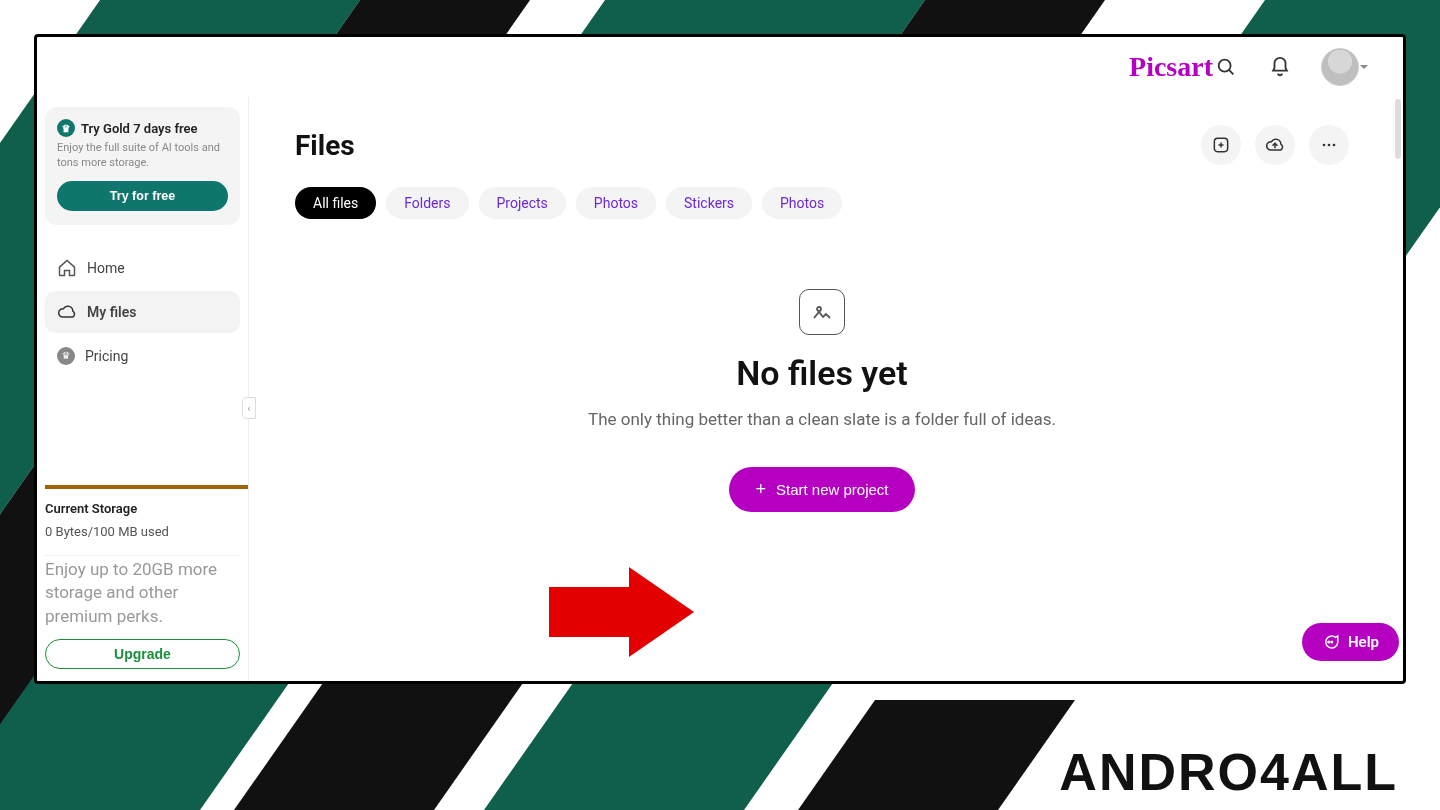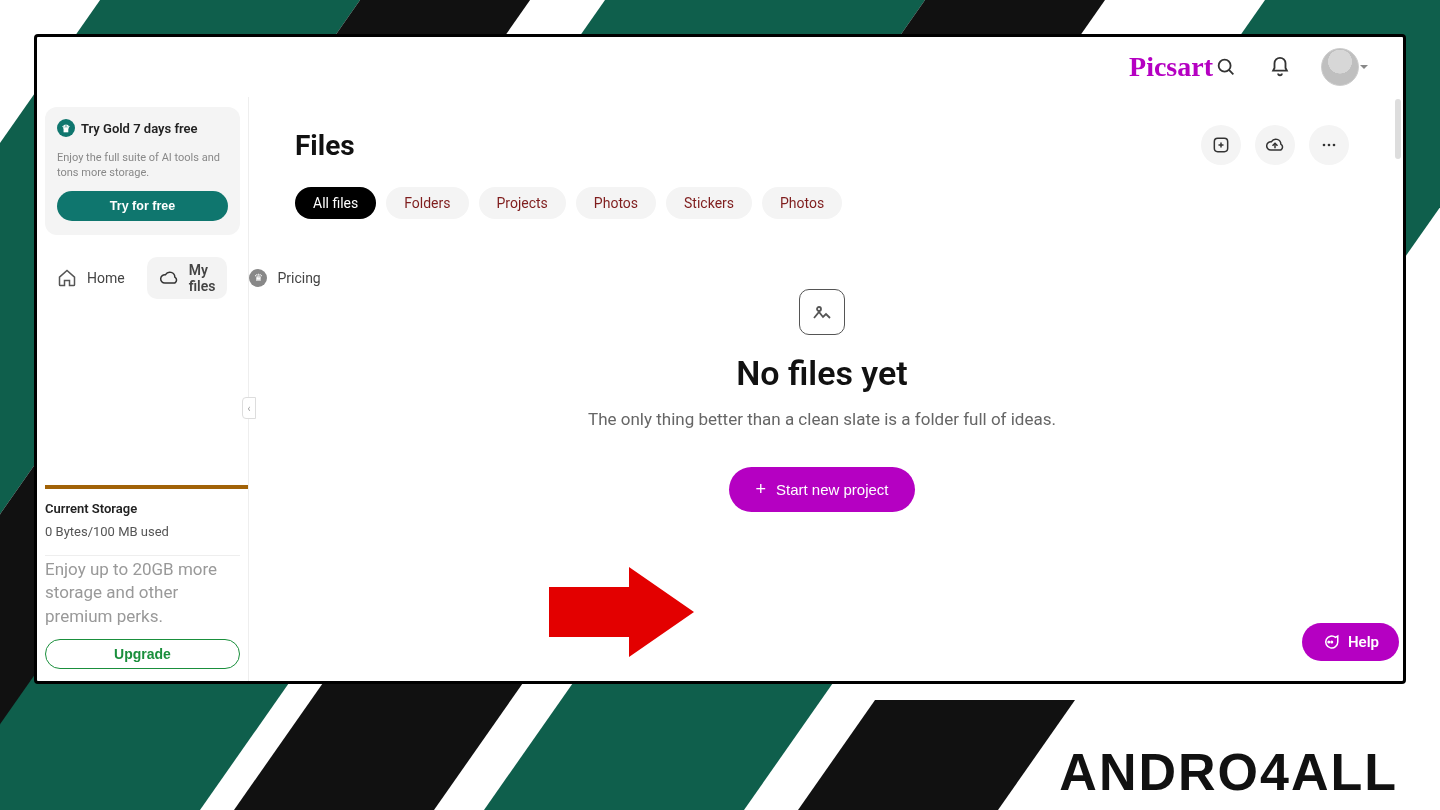--- a/index.html
+++ b/index.html
@@ -48,45 +48,45 @@
   .avatar { width:38px; height:38px; border-radius:50%; background: radial-gradient(circle at 50% 35%, #d7d7d7 0 40%, #bfbfbf 41% 100%); border:1px solid #ccc; position:relative;}
   .avatar::after{content:""; position:absolute; right:-10px; top:16px; border:4px solid transparent; border-top-color:#888;}
 
   .body { display:flex; position:absolute; top:60px; bottom:0; left:0; right:0; }
 
   
   .sidebar { width:212px; border-right:1px solid #eee; padding:10px 0 12px 8px; display:flex; flex-direction:column; position:relative;}
   .promo { background:#f4f4f4; border-radius:12px; padding:12px 12px 14px; margin:0 8px 8px 0;}
   .promo-head{display:flex; align-items:center; gap:6px; font-size:13px; font-weight:600; color:#222;}
   .crown-dot{width:18px;height:18px;border-radius:50%;background:#0f766e;display:inline-flex;align-items:center;justify-content:center;color:#fff;font-size:10px;}
-  .promo-sub{font-size:11px; color:#888; margin-top:14px; line-height:1.35;}
+  .promo-sub{font-size:11px; color:#888; margin-top:4px; line-height:1.35;}
   .try-btn{margin-top:10px;width:100%;height:30px;border:none;border-radius:16px;background:#0f766e;color:#fff;font-size:12.5px;font-weight:600;cursor:pointer;}
 
-  .nav { margin-top:14px; display:flex; flex-direction:row; gap:2px;justify-content:space-between;}
+  .nav { margin-top:14px; display:flex; flex-direction:column; gap:2px;justify-content:space-between;}
   .nav-item{display:flex;align-items:center;gap:10px;height:42px;padding:0 12px;border-radius:10px;font-size:14px;color:#444;cursor:pointer; margin-right:8px;}
   .nav-item.active{background:#f3f3f3;font-weight:600;}
   .nav-item svg{flex:0 0 auto;}
 
   .collapse-handle{position:absolute; right:-8px; top:300px; width:14px; height:22px; background:#fff; border:1px solid #ddd; border-radius:4px 0 0 4px; display:flex; align-items:center; justify-content:center; font-size:10px; color:#999; cursor:pointer;}
 
   .sidebar-bottom{margin-top:auto; padding-right:8px; border-top:4px solid #a16207; padding-top:12px;}
   .storage-title{font-size:13px; font-weight:600; color:#222; margin-bottom:8px;}
   .storage-val{font-size:13px; color:#555; margin-bottom:16px;}
   .storage-note{font-size:17px; color:#999; line-height:1.4; border-top:1px solid #eee; padding-top:2px; margin-bottom:10px;}
   .upgrade-btn{width:100%; height:30px; border-radius:16px; border:1px solid #1a8f3c; background:#fff; color:#1a8f3c; font-size:14px; font-weight:600; cursor:pointer;}
 
   
   .main { flex:1; padding:28px 54px 0 46px; position:relative; overflow:auto;}
   .main-head{display:flex; align-items:center; justify-content:space-between;}
   .page-title{font-size:28px; font-weight:700; color:#111;}
   .head-actions{display:flex; gap:14px;}
   .round-btn{width:40px;height:40px;border-radius:50%;background:#f4f4f4;display:flex;align-items:center;justify-content:center;cursor:pointer;}
 
   .tabs{display:flex; gap:10px; margin-top:22px;}
-  .tab{padding:8px 18px; border-radius:20px; background:#f4f4f4; font-size:14px; color:#7f1d1d; cursor:pointer;}
+  .tab{padding:8px 18px; border-radius:20px; background:#f4f4f4; font-size:14px; color:#6d28d9; cursor:pointer;}
   .tab.active{background:#000; color:#fff;}
 
   .empty{margin:70px auto 0; text-align:center; max-width:560px;}
   .empty-icon{width:46px;height:46px;margin:0 auto 18px;border:1.5px solid #555;border-radius:10px;display:flex;align-items:center;justify-content:center;}
   .empty-title{font-size:34px; font-weight:600; color:#111; margin-bottom:14px;}
   .empty-sub{font-size:17px; color:#666; line-height:1.5;}
   .start-btn{margin-top:34px; display:inline-flex; align-items:center; gap:10px; background:#b500c2; color:#fff; border:none; border-radius:26px; padding:12px 26px; font-size:15px; font-weight:500; cursor:pointer;}
 
   .annot-arrow{position:absolute; left:300px; top:470px;}
 

